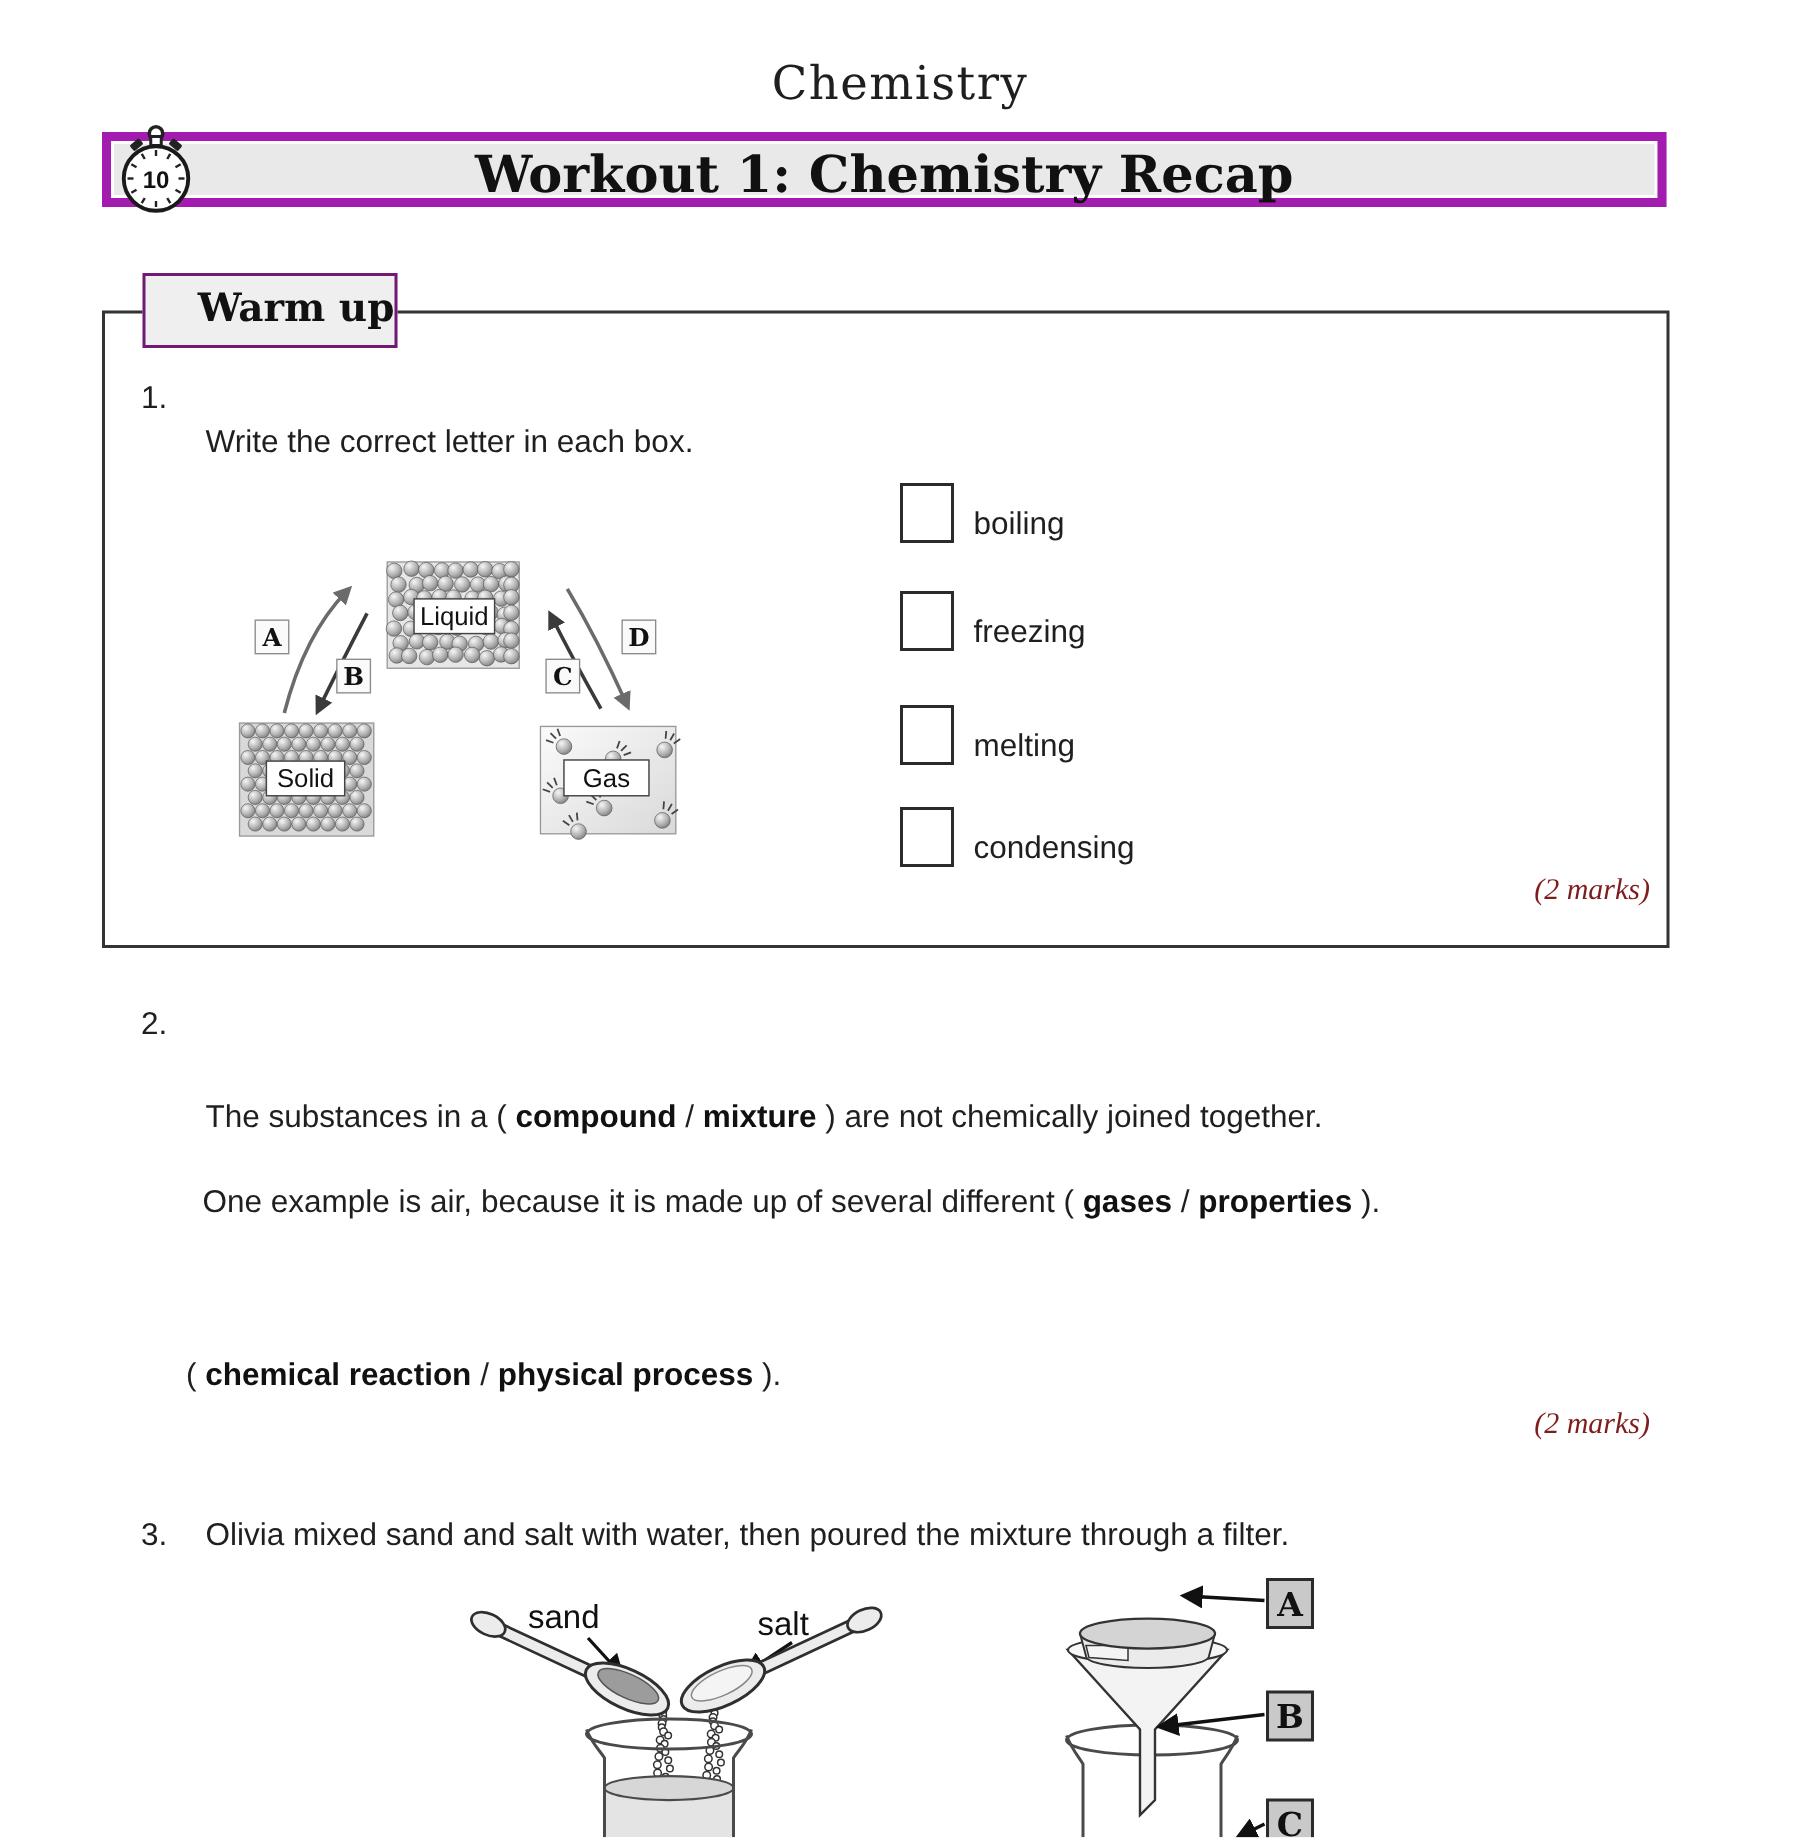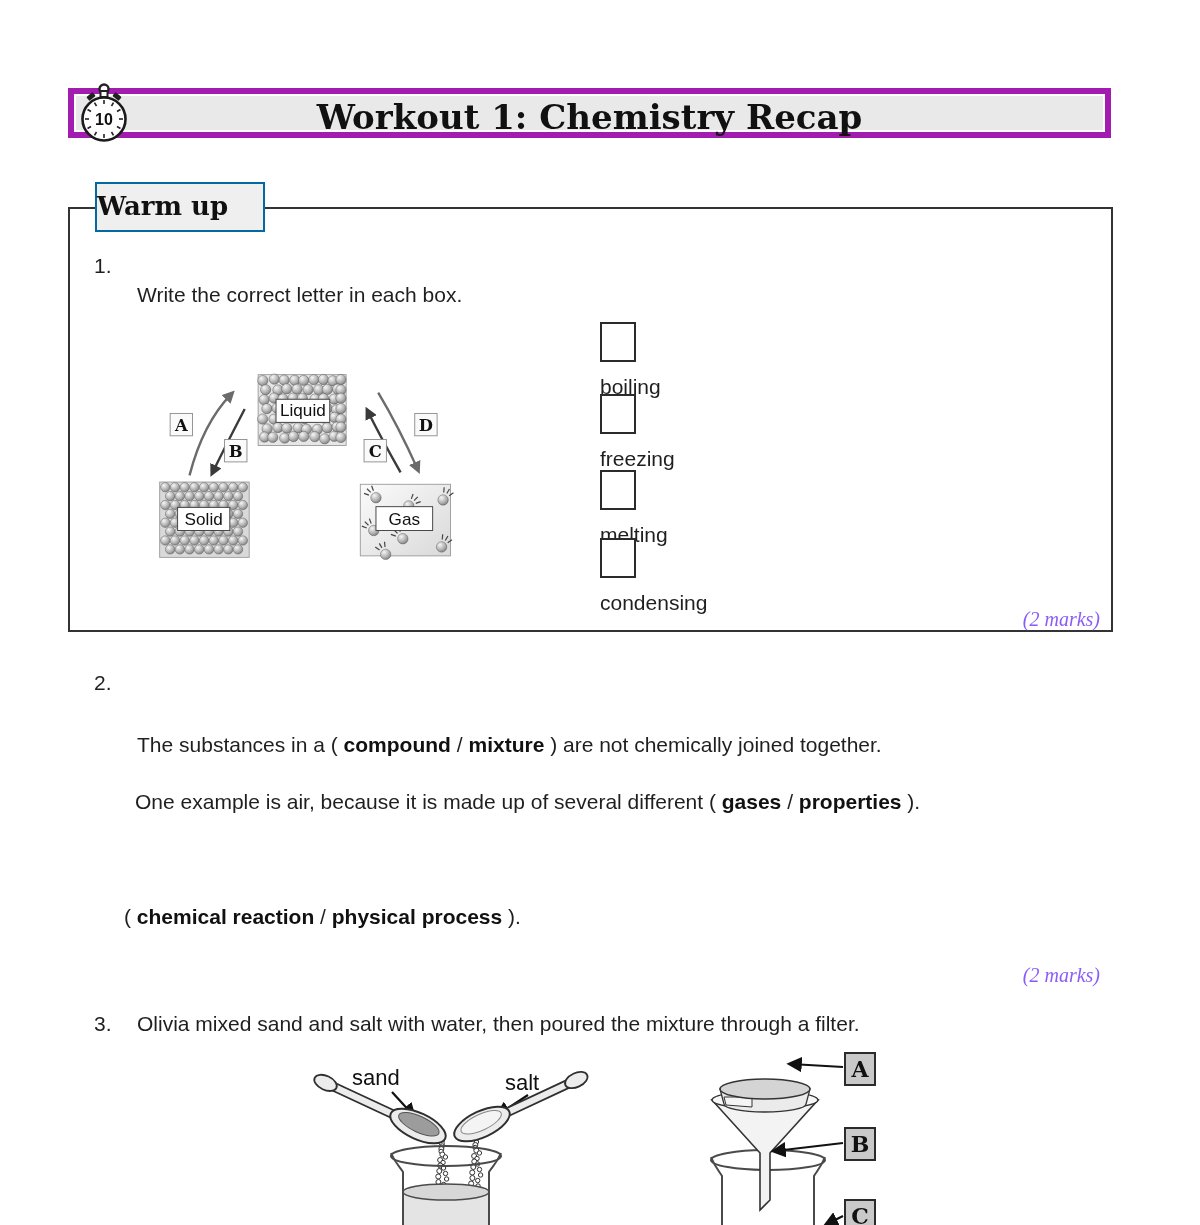--- a/index.html
+++ b/index.html
@@ -8,38 +8,39 @@
   .abs{position:absolute;}
   .doc-title{top:38px;left:0;width:100%;text-align:center;
         font-family:"DejaVu Serif",serif;font-size:31px;letter-spacing:1px;}
   .banner{left:68px;top:88px;width:1043px;height:50px;background:#e9e9e9;
         border:6px solid #a21caf;box-sizing:border-box;box-shadow:inset 0 0 0 2px #fdfdfd;}
   .banner-title{width:100%;text-align:center;line-height:46px;
         font-family:"DejaVu Serif",serif;font-weight:bold;font-size:34px;color:#111;}
   .warmup-box{left:68px;top:207px;width:1045px;height:425px;border:2px solid #333;
         box-sizing:border-box;background:#fff;}
   .warmup-tab{left:95px;top:182px;width:170px;height:50px;background:#efefef;
-        border:2px solid #0369a1;border-radius:0;box-sizing:border-box;z-index:3;
-        text-align:left;line-height:44px;font-family:"DejaVu Serif",serif;
+        border:2px solid #701a75;border-radius:0;box-sizing:border-box;z-index:3;
+        text-align:right;line-height:44px;font-family:"DejaVu Serif",serif;
         font-weight:bold;font-size:26px;color:#111;}
   .qnum{font-size:21px;color:#1f1f1f;}
   .qtext{font-size:21px;color:#1f1f1f;}
   .b{font-weight:bold;color:#111;}
-  .marks{font-family:"Liberation Serif",serif;font-style:italic;font-size:20px;color:#8b5cf6;margin-top:26px;}
-  .ansrow{display:flex;align-items:flex-start;gap:13px;flex-direction:column;}
+  .marks{font-family:"Liberation Serif",serif;font-style:italic;font-size:20px;color:#7f1d1d;}
+  .ansrow{display:flex;align-items:flex-end;gap:13px;}
   .ansbox{width:36px;height:40px;border:2px solid #2b2b2b;background:#fff;box-sizing:border-box;}
   .anslabel{font-size:21px;color:#1f1f1f;}
   svg text{font-family:"Liberation Sans",sans-serif;}
   svg .serifB{font-family:"DejaVu Serif",serif;font-weight:bold;}
 </style>
 </head>
 <body>
 
 <div id="page">
 
+  <div class="abs doc-title">Chemistry</div>
 
   <div class="abs banner">
     <div class="banner-title">Workout 1: Chemistry Recap</div>
   </div>
 
   <svg class="abs" style="left:76px;top:82px;z-index:4" width="56" height="62" viewBox="0 0 56 62">
     <circle cx="28" cy="7" r="4.5" fill="#fff" stroke="#222" stroke-width="2.4"></circle>
     <rect x="24.5" y="9" width="7" height="6" fill="#fff" stroke="#222" stroke-width="2"></rect>
     <rect x="11" y="12" width="8" height="5" rx="1" fill="#222" transform="rotate(-40 15 14.5)"></rect>
     <rect x="37" y="12" width="8" height="5" rx="1" fill="#222" transform="rotate(40 41 14.5)"></rect>

